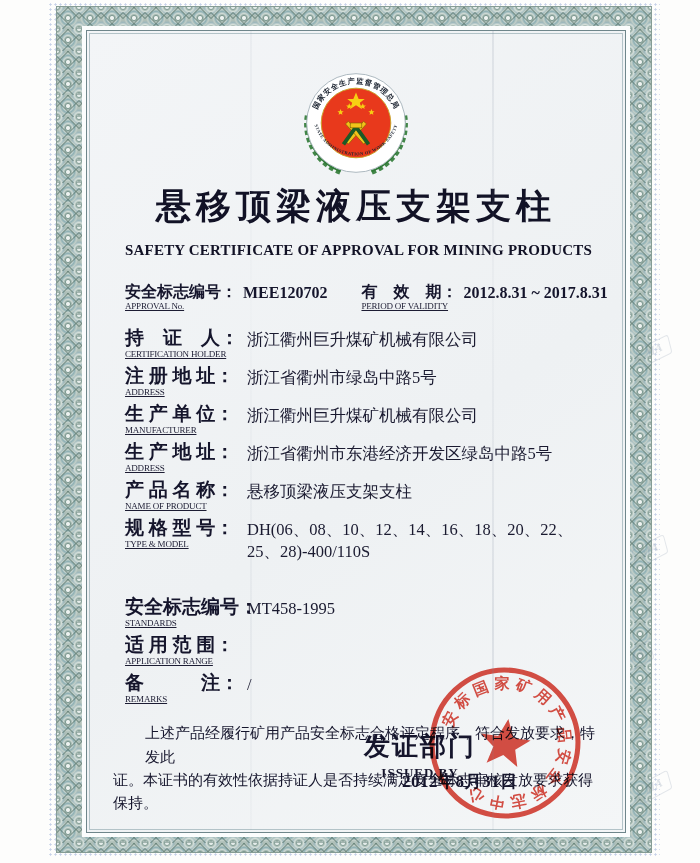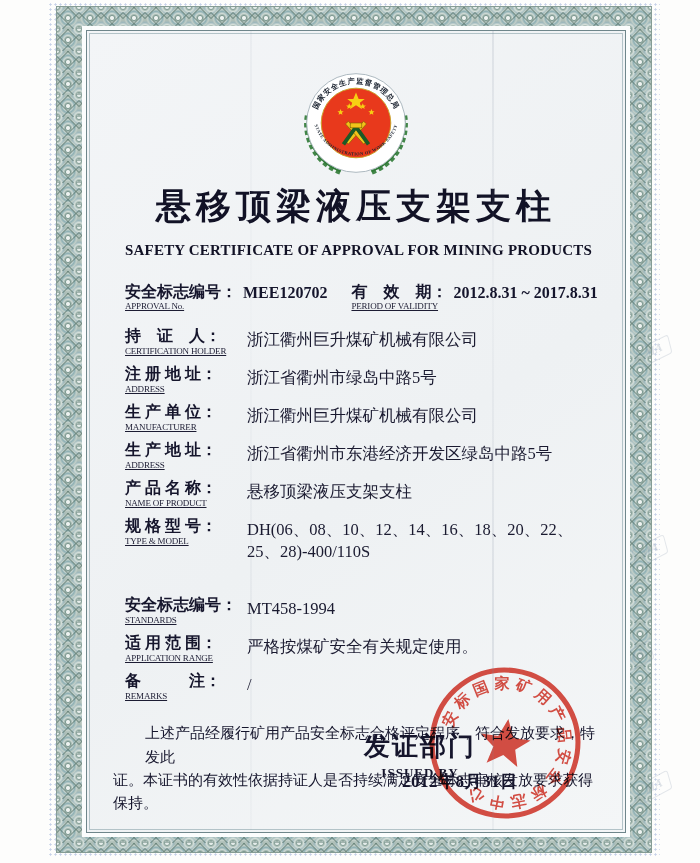--- a/index.html
+++ b/index.html
@@ -57,28 +57,28 @@
   .title{
     text-align:center;font-size:35px;font-weight:bold;letter-spacing:5px;
     color:#121226;white-space:nowrap;
   }
   .subtitle{
     text-align:center;font-size:15px;font-weight:bold;letter-spacing:.2px;
     color:#121226;margin-top:12px;white-space:nowrap;
   }
   .approval-row{display:flex;align-items:flex-start;margin:24px 0 16px;}
   .ap-group{display:flex;align-items:flex-start;}
-  .ap-group.second{margin-left:24px;}
+  .ap-group.second{margin-left:34px;}
   .lab{flex:none;}
   .lab-cn{font-size:16px;font-weight:bold;white-space:nowrap;line-height:1.15;}
   .lab-en{font-size:9px;font-weight:normal;letter-spacing:-0.2px;white-space:nowrap;color:#1c1c33;text-decoration:underline;}
   .ap-val{font-size:16px;font-weight:bold;margin-left:6px;padding-top:1px;white-space:nowrap;}
   .row{display:flex;margin-bottom:4px;min-height:34px;}
   .row .lab{width:122px;}
-  .row .lab-cn{font-size:16px;}
+  .row .lab-cn{font-size:19px;}
   .val{font-size:16.5px;color:#1a1a30;padding-top:2px;line-height:1.3;max-width:368px;}
   .gap{height:30px;}
   .declaration{margin-top:16px;font-size:15px;line-height:1.55;color:#15152c;width:492px;margin-left:-12px;}
   .declaration .d1{padding-left:32px;}
   .issuer{position:absolute;left:330px;top:729px;width:180px;text-align:center;}
   .issuer-cn{font-size:26px;font-weight:bold;letter-spacing:2px;}
   .issuer-en{font-size:13px;font-weight:bold;letter-spacing:1px;margin-top:1px;}
   .issue-date{position:absolute;left:402px;top:770px;font-size:17px;font-weight:bold;letter-spacing:.5px;}
   .seal{
     position:absolute;left:424px;top:662px;width:162px;height:162px;
@@ -217,28 +217,27 @@
               <div class="lab-en">TYPE &amp; MODEL</div>
             </div>
           <div class="val">DH(06、08、10、12、14、16、18、20、22、25、28)-400/110S</div>
         </div>
         <div class="gap"></div>
         <div class="row">
           <div class="lab">
               <div class="lab-cn">安全标志编号：</div>
               <div class="lab-en">STANDARDS</div>
             </div>
-          <div class="val">MT458-1994</div>
+          <div class="val">MT458-1995</div>
         </div>
         <div class="row">
           <div class="lab">
               <div class="lab-cn">适 用 范 围：</div>
               <div class="lab-en">APPLICATION RANGE</div>
             </div>
-          <div class="val">严格按煤矿安全有关规定使用。</div>
         </div>
         <div class="row">
           <div class="lab">
               <div class="lab-cn">备　　　注：</div>
               <div class="lab-en">REMARKS</div>
             </div>
           <div class="val">/</div>
         </div>
       </div>
 

